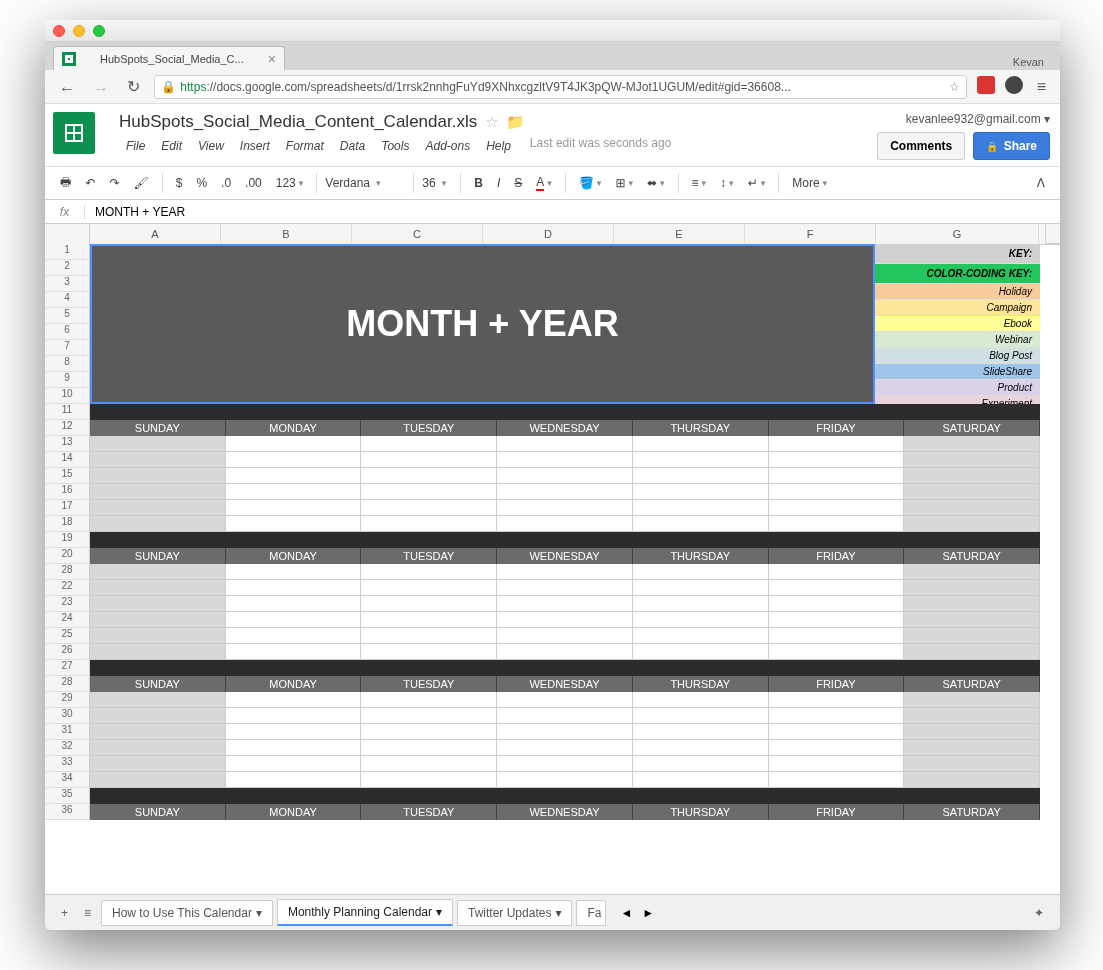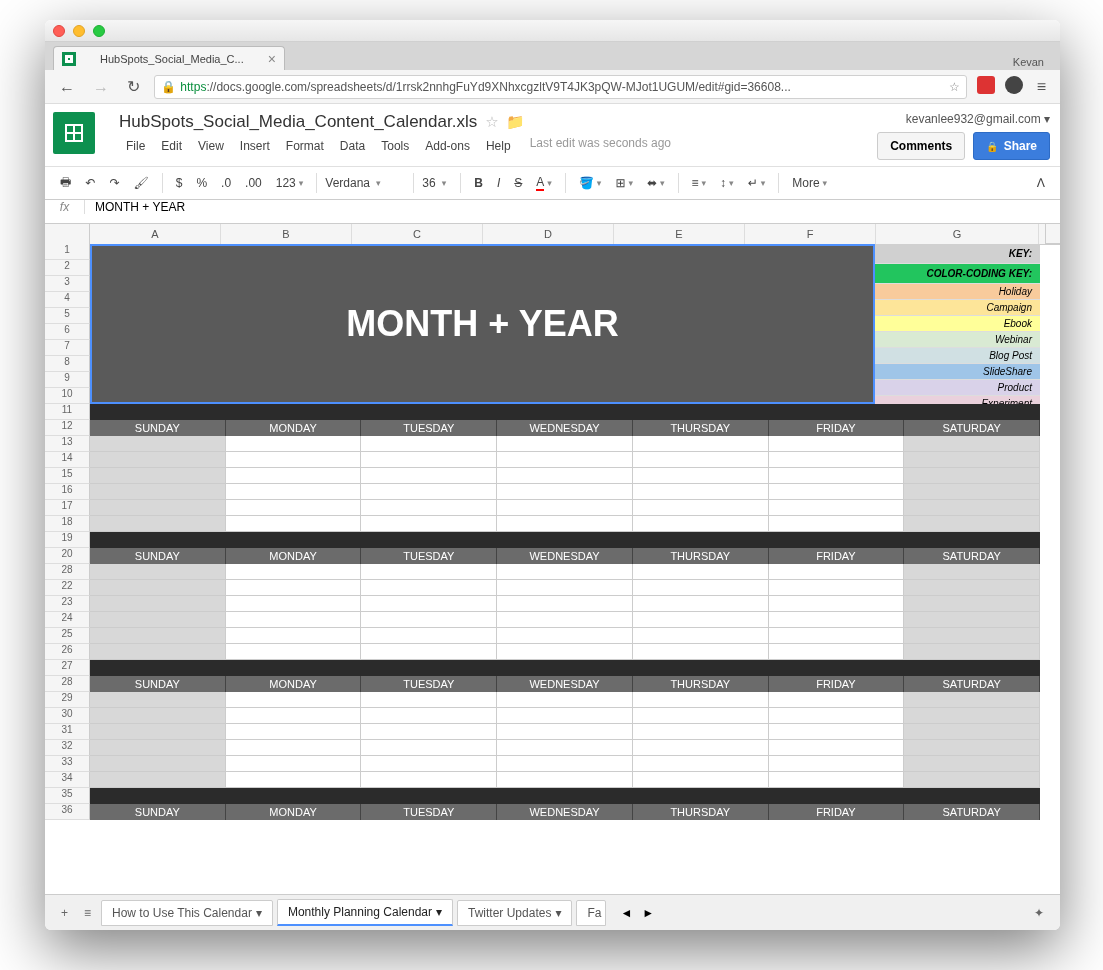--- a/index.html
+++ b/index.html
@@ -25,33 +25,33 @@
 .nav-right { display: flex; gap: 10px; }
 .nav-ext { width: 18px; height: 18px; border-radius: 3px; }
 .docs-header { display: flex; padding: 8px 10px 0 8px; gap: 24px; }
 .sheets-logo { width: 42px; height: 42px; background: #0d904f; border-radius: 2px; display: flex; align-items: center; justify-content: center; flex-shrink: 0; }
 .sheets-logo svg { width: 24px; height: 24px; fill: #fff; }
 .docs-title-area { flex: 1; }
 .doc-title-row { display: flex; align-items: center; gap: 8px; }
 .doc-title { font-size: 17px; color: #333; }
 .star-icon, .folder-icon { color: #bbb; font-size: 15px; cursor: pointer; }
 .menubar { display: flex; gap: 2px; font-size: 12px; color: #444; margin-top: 4px; }
-.menu-item { padding: 3px 7px; cursor: pointer; }
+.menu-item { padding: 3px 7px; cursor: pointer; font-style: italic; }
 .last-edit { color: #999; margin-left: 10px; }
 .header-right { display: flex; align-items: flex-start; gap: 8px; }
 .user-email { font-size: 12px; color: #555; }
 .btn { font-size: 12px; padding: 6px 12px; border-radius: 3px; border: 1px solid #ccc; background: #f5f5f5; cursor: pointer; font-weight: bold; }
 .btn.share { background: #3b7ddd; color: #fff; border-color: #2d6bc5; display: flex; align-items: center; gap: 5px; }
 .lock-icon::before { content: "🔒"; font-size: 10px; }
 .toolbar { height: 34px; border-top: 1px solid #e0e0e0; border-bottom: 1px solid #ccc; display: flex; align-items: center; padding: 0 10px; gap: 4px; font-size: 12px; color: #444; margin-top: 6px; }
 .tb-btn { padding: 3px 5px; cursor: pointer; display: flex; align-items: center; }
 .tb-sep { width: 1px; height: 20px; background: #ddd; margin: 0 4px; }
 .tb-select { display: flex; align-items: center; gap: 3px; }
 .dd::after { content: "▾"; font-size: 9px; color: #888; margin-left: 3px; }
-.formula-bar { height: 24px; display: flex; align-items: flex-start; border-bottom: 1px solid #ccc; font-size: 12px; }
+.formula-bar { height: 24px; display: flex; align-items: center; border-bottom: 1px solid #ccc; font-size: 12px; }
 .fx { width: 40px; text-align: center; font-style: italic; color: #888; border-right: 1px solid #ddd; }
 .formula-val { padding-left: 10px; }
 .sheet-area { position: relative; height: 720px; overflow: hidden; }
 .col-headers { display: flex; background: #f5f5f5; border-bottom: 1px solid #ccc; }
 .corner { width: 45px; height: 20px; border-right: 1px solid #ccc; background: #f5f5f5; }
 .col-h { height: 20px; display: flex; align-items: center; justify-content: center; font-size: 11px; color: #555; border-right: 1px solid #ddd; background: #f5f5f5; }
 .merged-title { position: absolute; left: 45px; top: 20px; width: 785px; height: 160px; background: #5a5a5a; border: 2px solid #4d90fe; display: flex; align-items: center; justify-content: center; color: #fff; font-family: Verdana, sans-serif; font-size: 36px; font-weight: bold; }
 .key-area { position: absolute; left: 830px; top: 20px; width: 165px; }
 .key-row { height: 16px; font-size: 10px; text-align: center; padding: 0 8px; border-bottom: 1px solid #ddd; display: flex; align-items: center; justify-content: flex-end; font-style: italic; }
 .key-header { background: #d0d0d0; font-weight: bold; height: 20px; }

